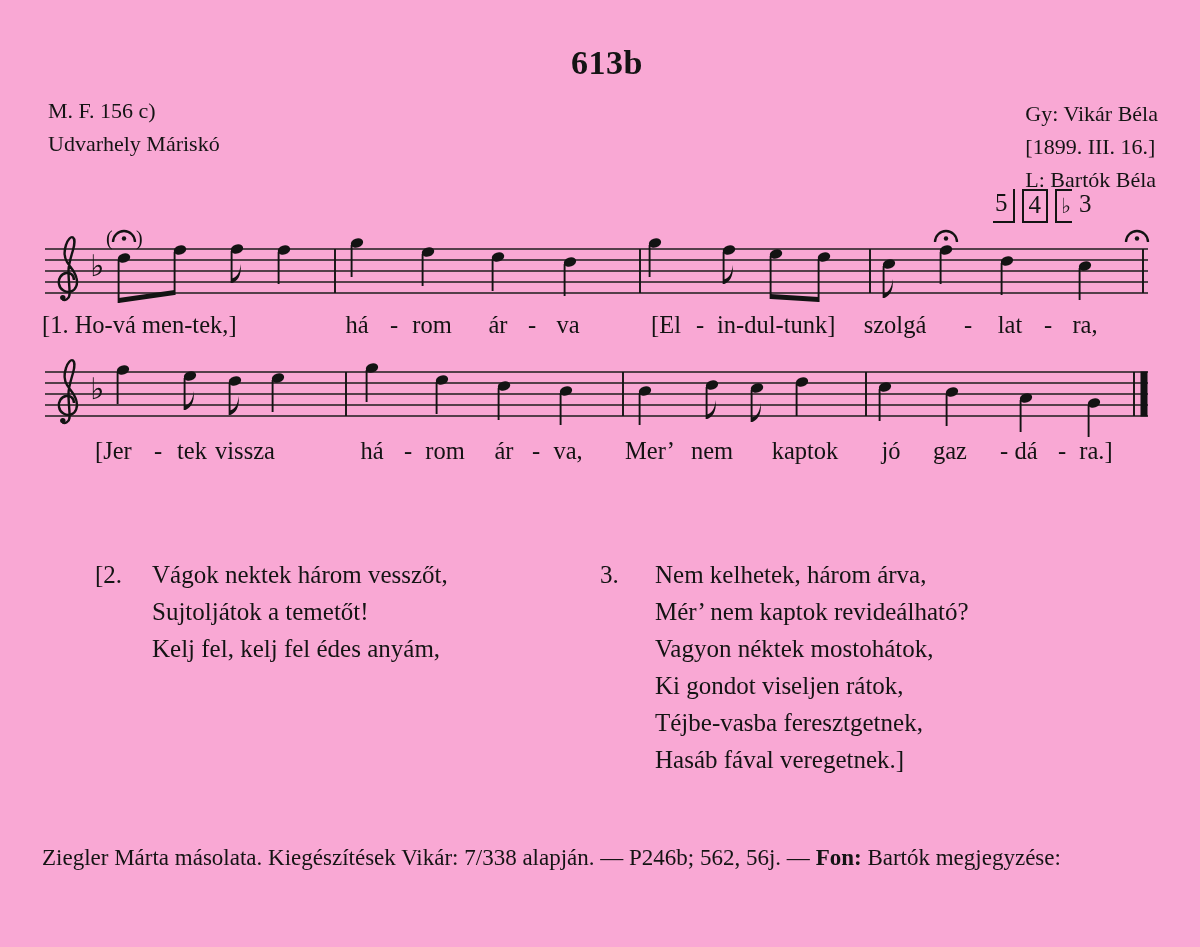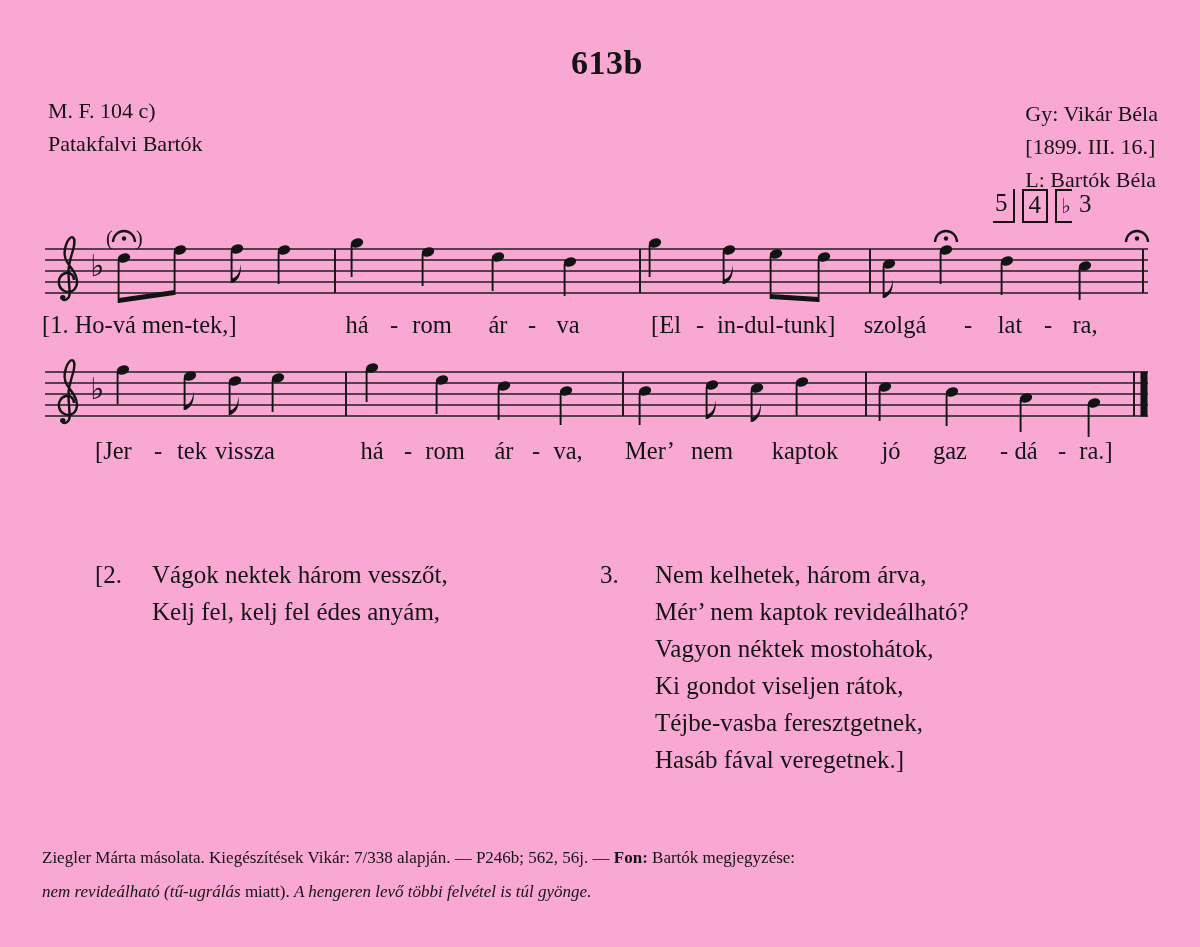--- a/index.html
+++ b/index.html
@@ -27,32 +27,32 @@
   .clef-dot,.flag,.ferm-dot{fill:#131313;}
   .ferm-arc{stroke:#131313;stroke-width:2.3;fill:none;}
   .flat-glyph{font:30px "DejaVu Sans",sans-serif;fill:#131313;}
   .paren{font:20px "Liberation Serif",serif;fill:#131313;}
   .lyric{font:24.5px "Liberation Serif",serif;fill:#131313;}
   .verse{display:flex;font-size:25px;line-height:37px;}
   .vnum{flex:0 0 57px;}
   .verse-2{left:95px;top:556px;}
   .verse-3{left:600px;top:556px;width:560px;}
   .verse-3 .vnum{flex:0 0 55px;}
-  .footnote{left:42px;top:841px;width:1125px;font-size:17px;line-height:34px;}
+  .footnote{left:42px;top:841px;width:1125px;font-size:23px;line-height:34px;}
 </style>
 </head>
 <body>
 
 <div class="page">
 
   <div class="abs title">613b</div>
 
   <div class="abs header-left">
-    <div>M. F. 104 c)</div>
-    <div>Patakfalvi Bartók</div>
+    <div>M. F. 156 c)</div>
+    <div>Udvarhely Máriskó</div>
   </div>
 
   <div class="abs header-right">
     <div>Gy: Vikár Béla</div>
     <div>[1899. III. 16.]</div>
     <div>L: Bartók Béla</div>
   </div>
 
   <div class="abs cadence">
     <span class="cad-1">5</span>
@@ -211,34 +211,34 @@
         <text x="1026" y="459" class="lyric" text-anchor="middle">dá</text>
         <text x="1062" y="459" class="lyric" text-anchor="middle">-</text>
         <text x="1096" y="459" class="lyric" text-anchor="middle">ra.]</text>
       </g>
     </svg>
 
   <div class="abs verse verse-2">
     <div class="vnum">[2.</div>
     <div>
       <div>Vágok nektek három vesszőt,</div>
+      <div>Sujtoljátok a temetőt!</div>
       <div>Kelj fel, kelj fel édes anyám,</div>
     </div>
   </div>
 
   <div class="abs verse verse-3">
     <div class="vnum">3.</div>
     <div>
       <div>Nem kelhetek, három árva,</div>
       <div>Mér’ nem kaptok revideálható?</div>
       <div>Vagyon néktek mostohátok,</div>
       <div>Ki gondot viseljen rátok,</div>
       <div>Téjbe-vasba feresztgetnek,</div>
       <div>Hasáb fával veregetnek.]</div>
     </div>
   </div>
 
   <div class="abs footnote">
     <div><span>Ziegler Márta másolata. Kiegészítések Vikár: 7/338 alapján. — P246b; 562, 56j. — </span><b>Fon:</b><span> Bartók megjegyzése:</span></div>
-    <div><i>nem revideálható (tű-ugrálás </i><span>miatt). </span><i>A hengeren levő többi felvétel is túl gyönge.</i></div>
   </div>
 
 </div>
 
 </body></html>

